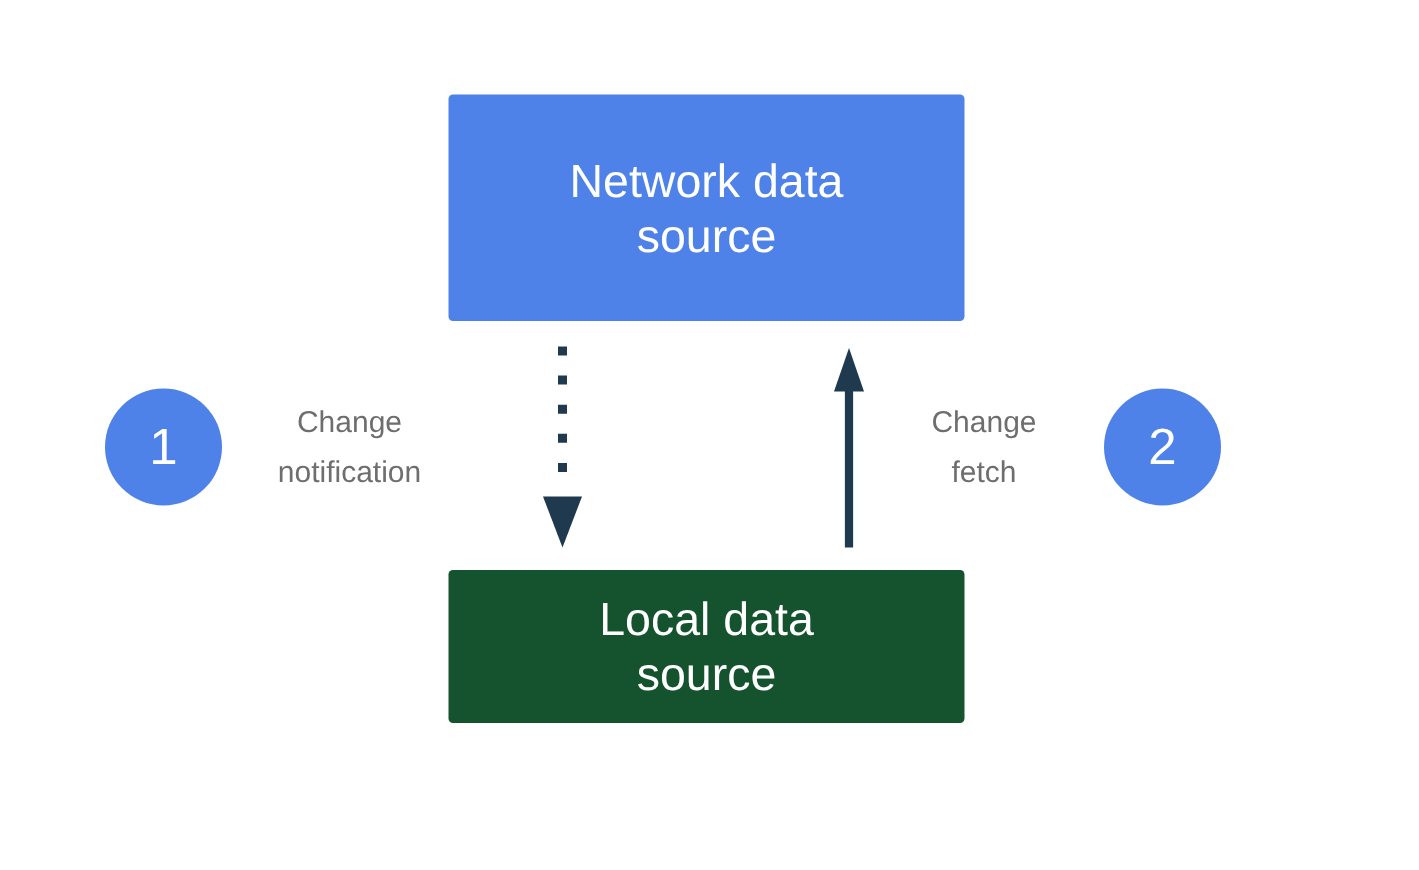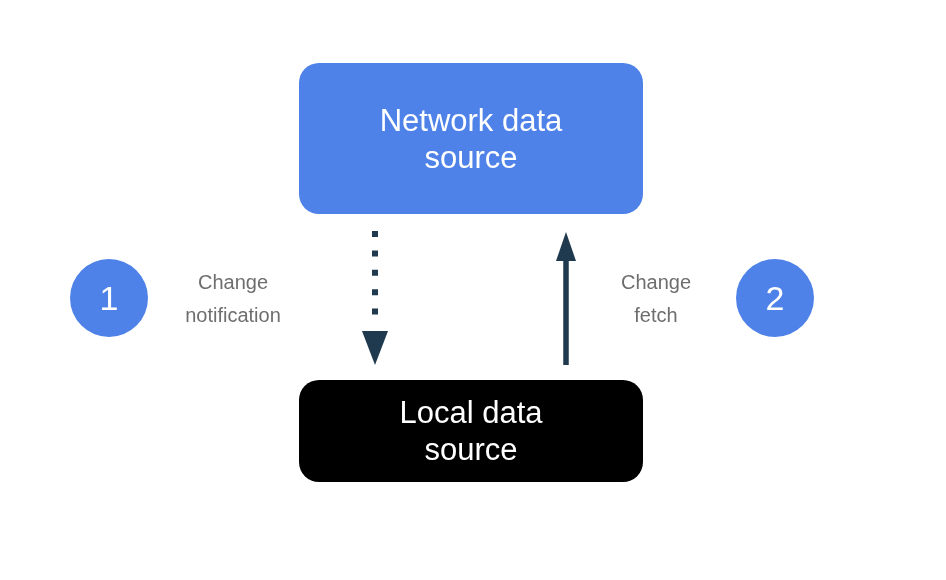--- a/index.html
+++ b/index.html
@@ -10,39 +10,39 @@
   .stage {
     position: relative;
     width: 946px;
     height: 580px;
     background: #ffffff;
     font-family: "Liberation Sans", sans-serif;
     overflow: hidden;
   }
   .node {
     position: absolute;
-    border-radius: 20px;
+    border-radius: 3px;
     display: flex;
     align-items: center;
     justify-content: center;
     text-align: center;
   }
   .node-network {
     left: 299px;
     top: 63px;
     width: 344px;
     height: 151px;
     background: #4e82e8;
   }
   .node-local {
     left: 299px;
     top: 380px;
     width: 344px;
     height: 102px;
-    background: #000000;
+    background: #14532d;
   }
   .node-label {
     color: #ffffff;
     font-size: 31px;
     line-height: 37px;
     white-space: pre-line;
     font-weight: 400;
   }
   .arrow-layer {
     position: absolute;

